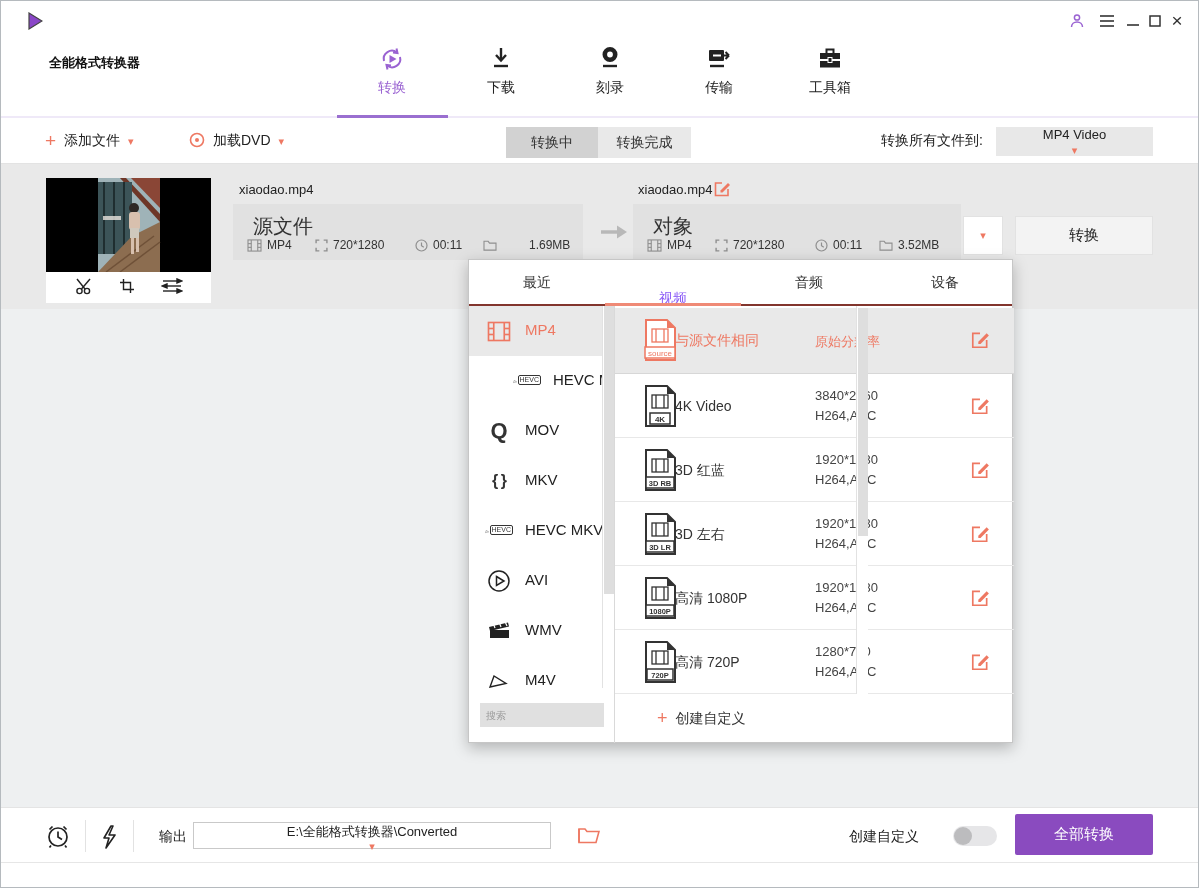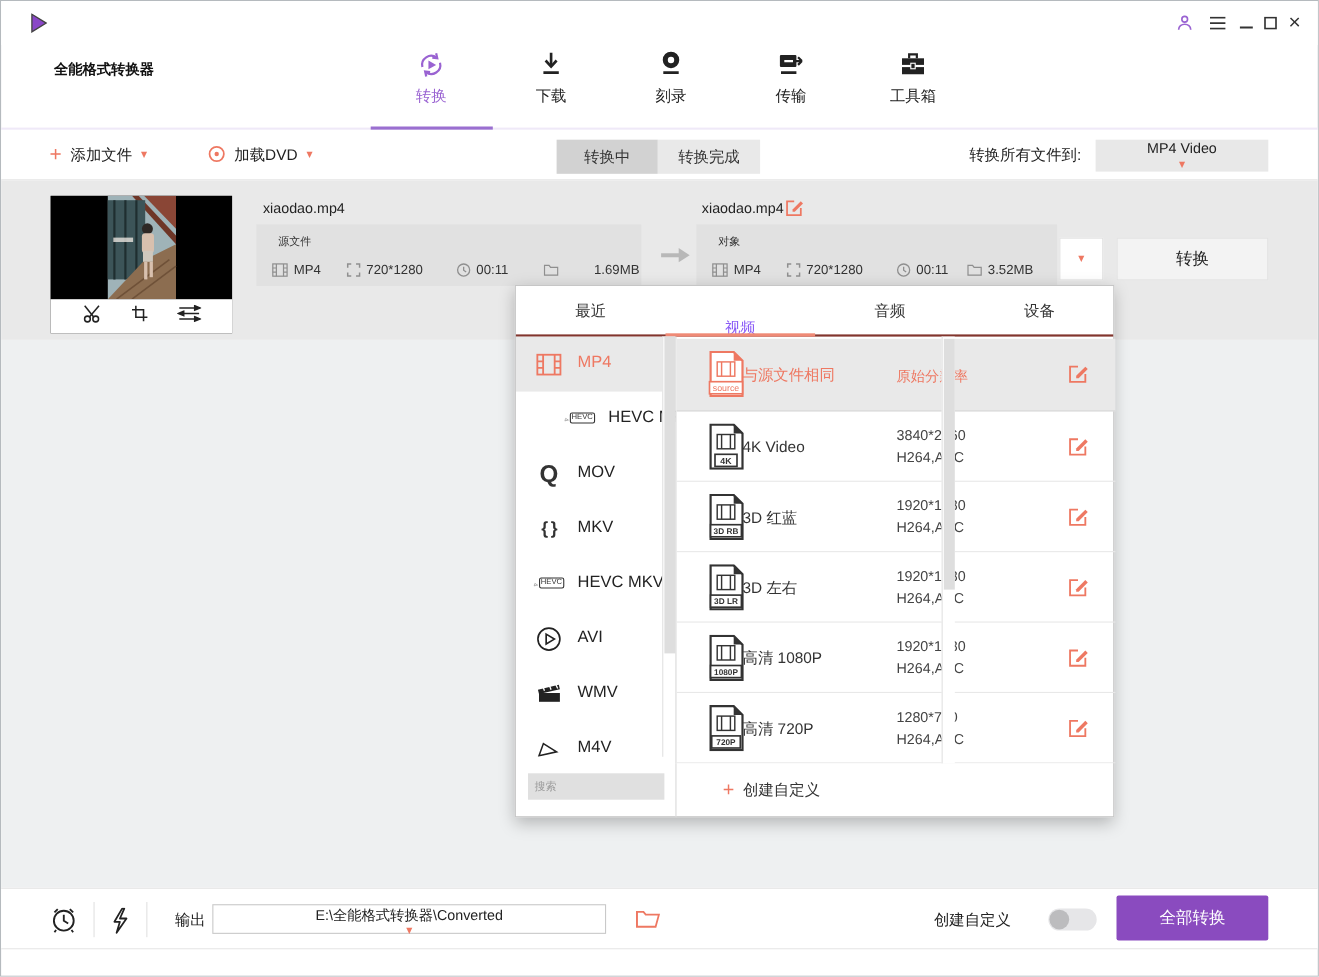--- a/index.html
+++ b/index.html
@@ -32,21 +32,21 @@
              font-size:14px; color:#333; cursor:pointer; }
   .dd { display:flex; align-items:center; justify-content:space-between; padding:0 10px;
         font-size:13px; color:#222; cursor:pointer;flex-direction:column; }
 
   
   .filerow { position:absolute; left:0; top:163px; width:100%; height:145px; background:#e9e9e9; }
   .thumb { position:absolute; left:45px; top:14px; width:165px; height:125px; background:#000; }
   .thumb-tools { position:absolute; left:0; bottom:0; width:100%; height:31px; background:#fff;
                  display:flex; align-items:center; justify-content:center; gap:26px; }
   .infobox { position:absolute; top:40px; height:56px; background:#e1e1e1; }
-  .infobox .sec { position:absolute; left:20px; top:9px; font-size:10px; color:#333; }
+  .infobox .sec { position:absolute; left:20px; top:9px; font-size:20px; color:#333; }
   .meta { position:absolute; top:34px; display:flex; align-items:center; gap:5px;
           font-size:12px; color:#333; }
   .meta svg { color:#8f8f8f; }
   .fname { position:absolute; top:18px; font-size:13px; color:#222; }
   .white-btn { background:#f3f3f3; border:1px solid #e2e2e2; cursor:pointer; }
 
   
   .popup { position:absolute; left:467px; top:258px; width:545px; height:484px; background:#fff;
            border:1px solid #c6c6c6; box-shadow:0 5px 14px rgba(0,0,0,.25); z-index:10; }
   .ptab { position:absolute; top:0; height:44px; width:136px; text-align:center; line-height:44px;
@@ -295,21 +295,21 @@
           </svg>
         <span>720*1280</span>
       </div>
       <div class="meta" style="left:182px;">
         <svg width="13" height="13" viewBox="0 0 13 13" fill="none" stroke="currentColor" stroke-width="1.2">
             <circle cx="6.5" cy="6.5" r="5.5"></circle>
             <path d="M6.5 3.5v3.2l2.3 1.6"></path>
           </svg>
         <span>00:11</span>
       </div>
-      <div class="meta" style="left:261px;gap:32px;">
+      <div class="meta" style="left:250px;gap:32px;">
         <svg width="14" height="12" viewBox="0 0 15 13" fill="none" stroke="currentColor" stroke-width="1.2">
             <path d="M1 2.5h4.5L7 4.5h7V12H1z"></path>
           </svg>
         <span>1.69MB</span>
       </div>
     </div>
 
     <span class="abs" style="left:598px;top:60px;">
       <svg width="30" height="16" viewBox="0 0 30 16">
           <line x1="2" y1="8" x2="19" y2="8" stroke="#b8b8b8" stroke-width="3.5"></line>

